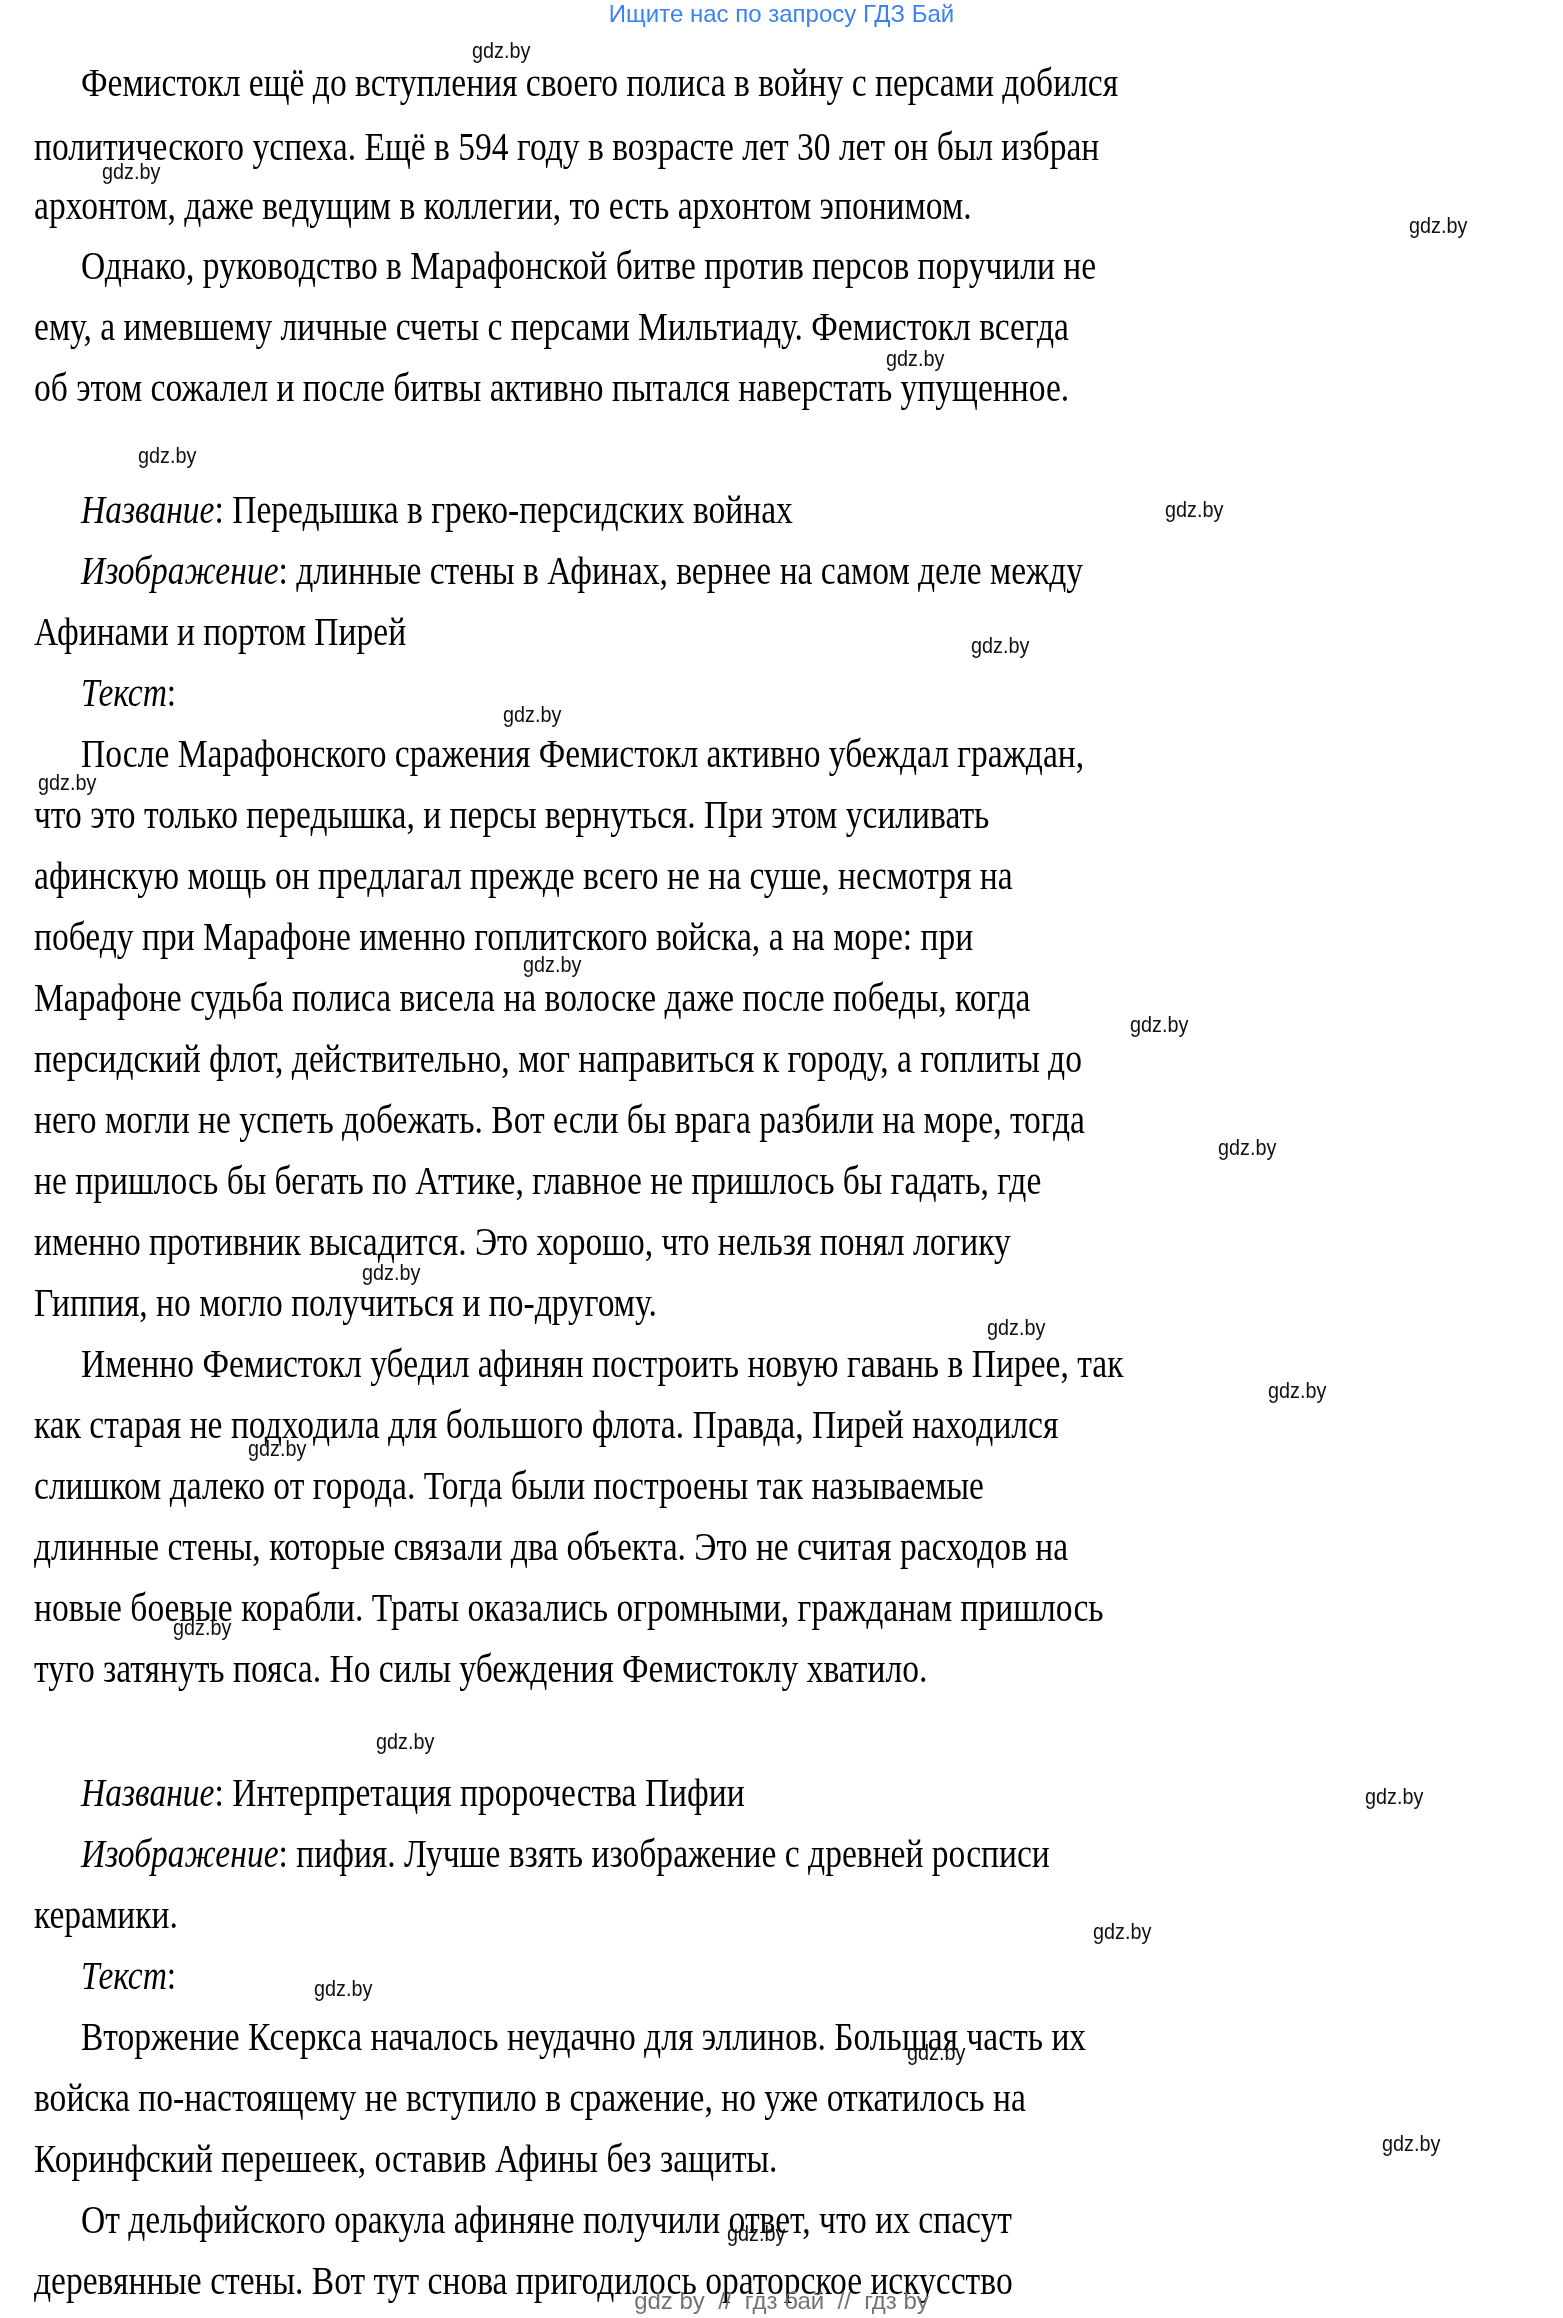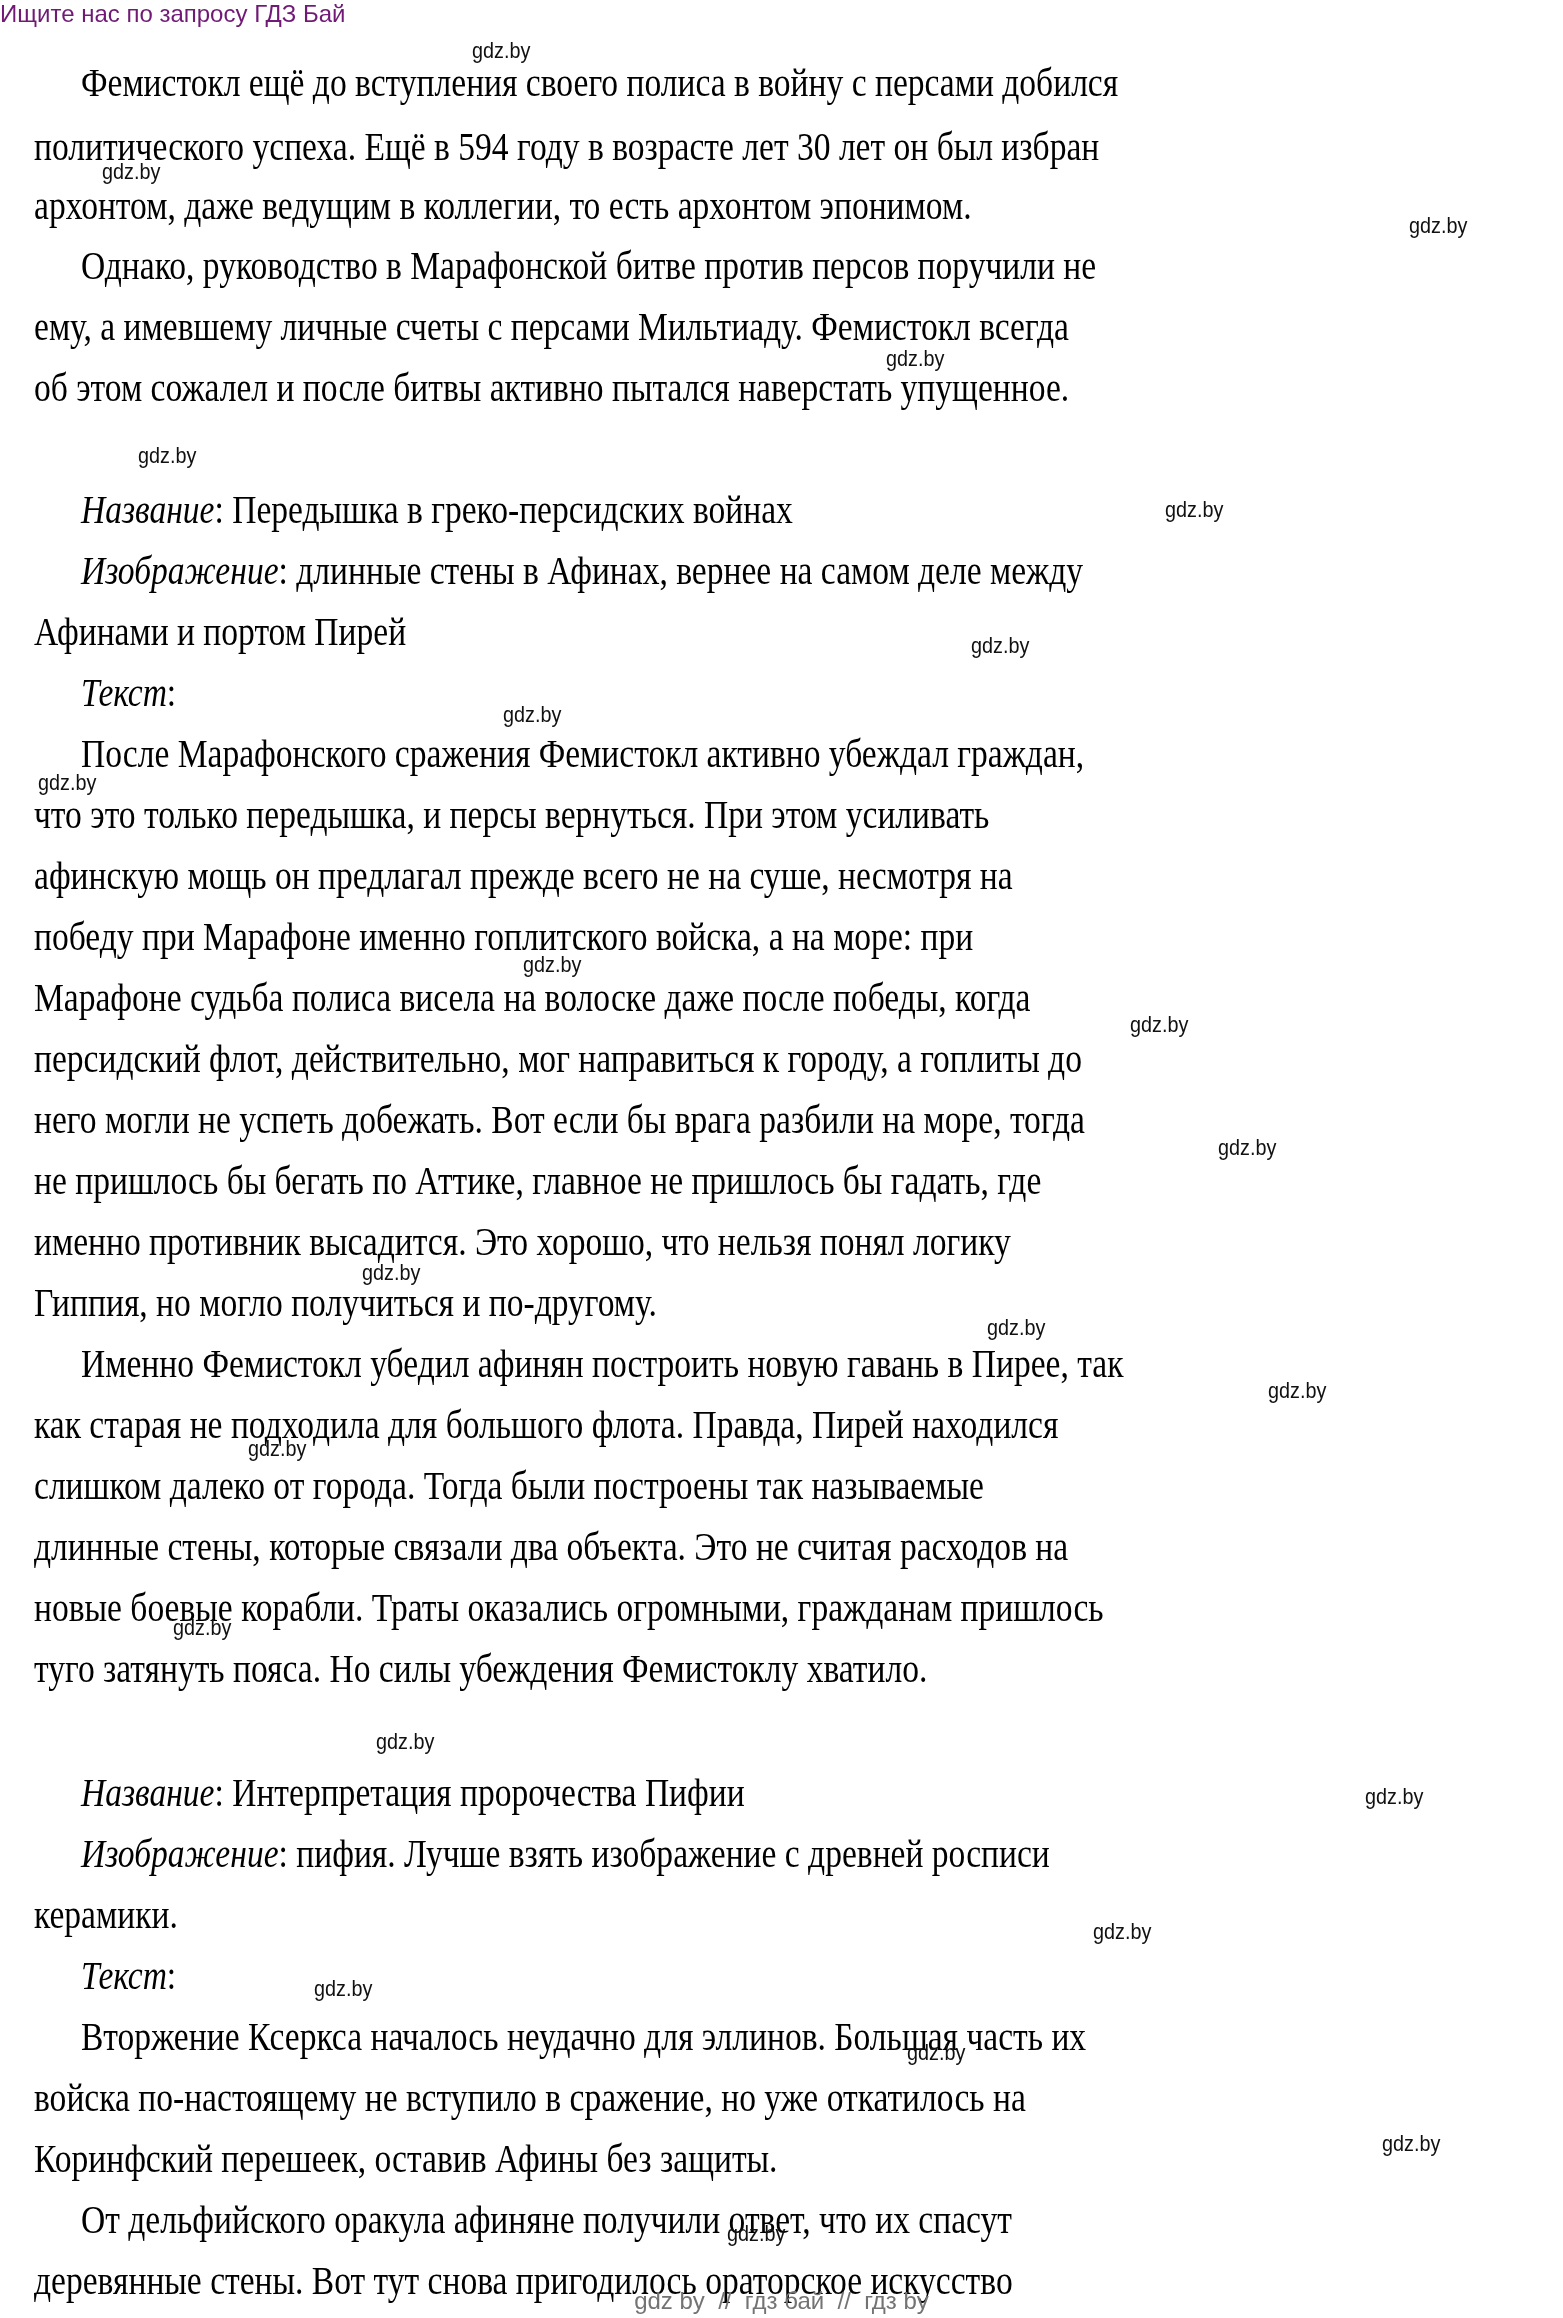--- a/index.html
+++ b/index.html
@@ -13,25 +13,25 @@
       position: relative;
       overflow: hidden;
       font-family: "Liberation Serif", "DejaVu Serif", serif;
       color: #000000;
     }
     .top-banner {
       position: absolute;
       top: 0;
       left: 0;
       width: 1563px;
-      text-align: left;
+      text-align: center;
       font-family: "Liberation Sans", "DejaVu Sans", sans-serif;
       font-size: 24px;
       line-height: 28px;
-      color: #701a75;
+      color: #3b82f6;
     }
     .page {
       position: absolute;
       top: 0;
       left: 0;
       width: 1563px;
       height: 2319px;
     }
     .line {
       position: absolute;

